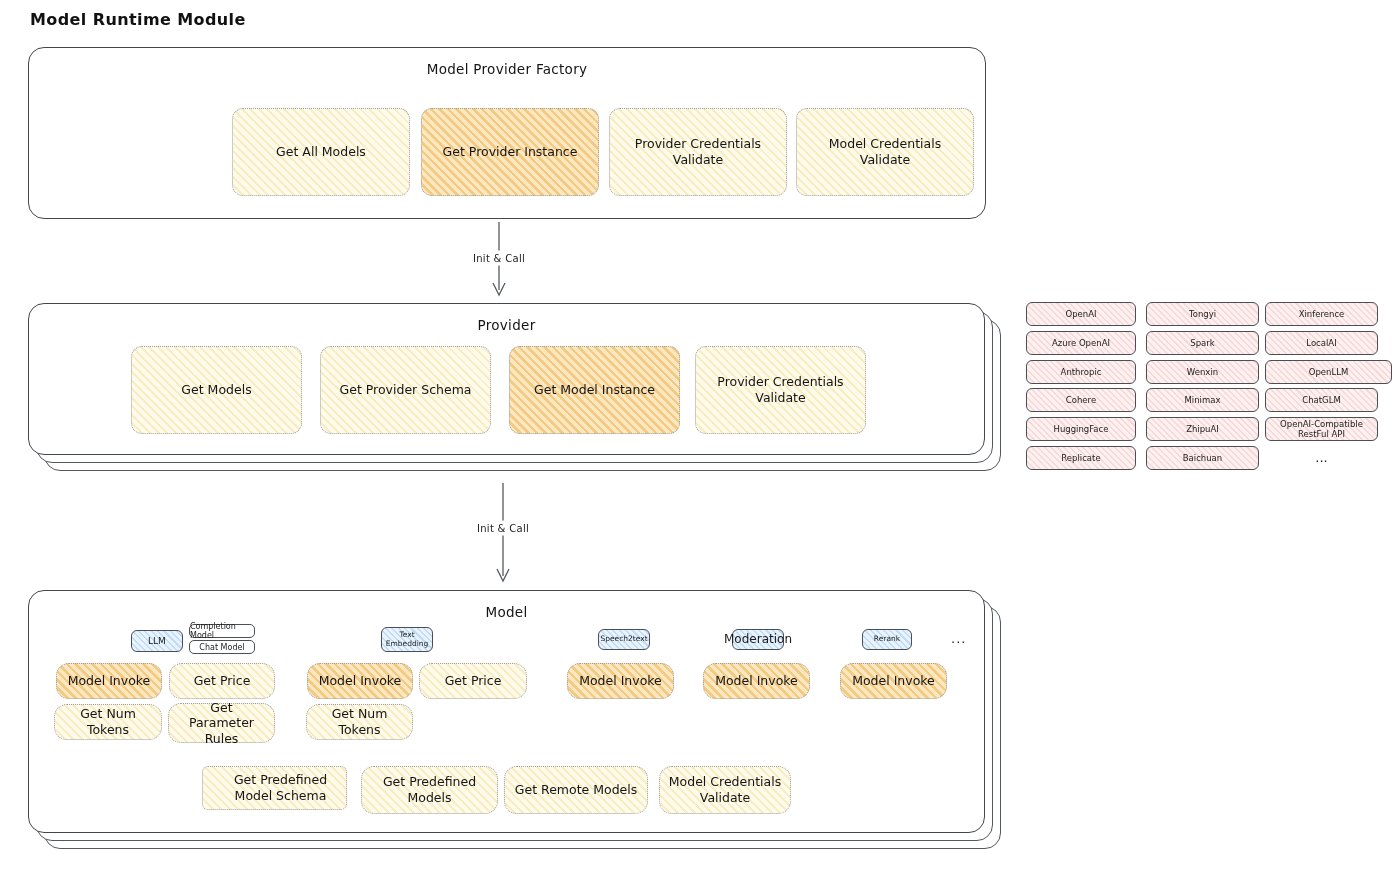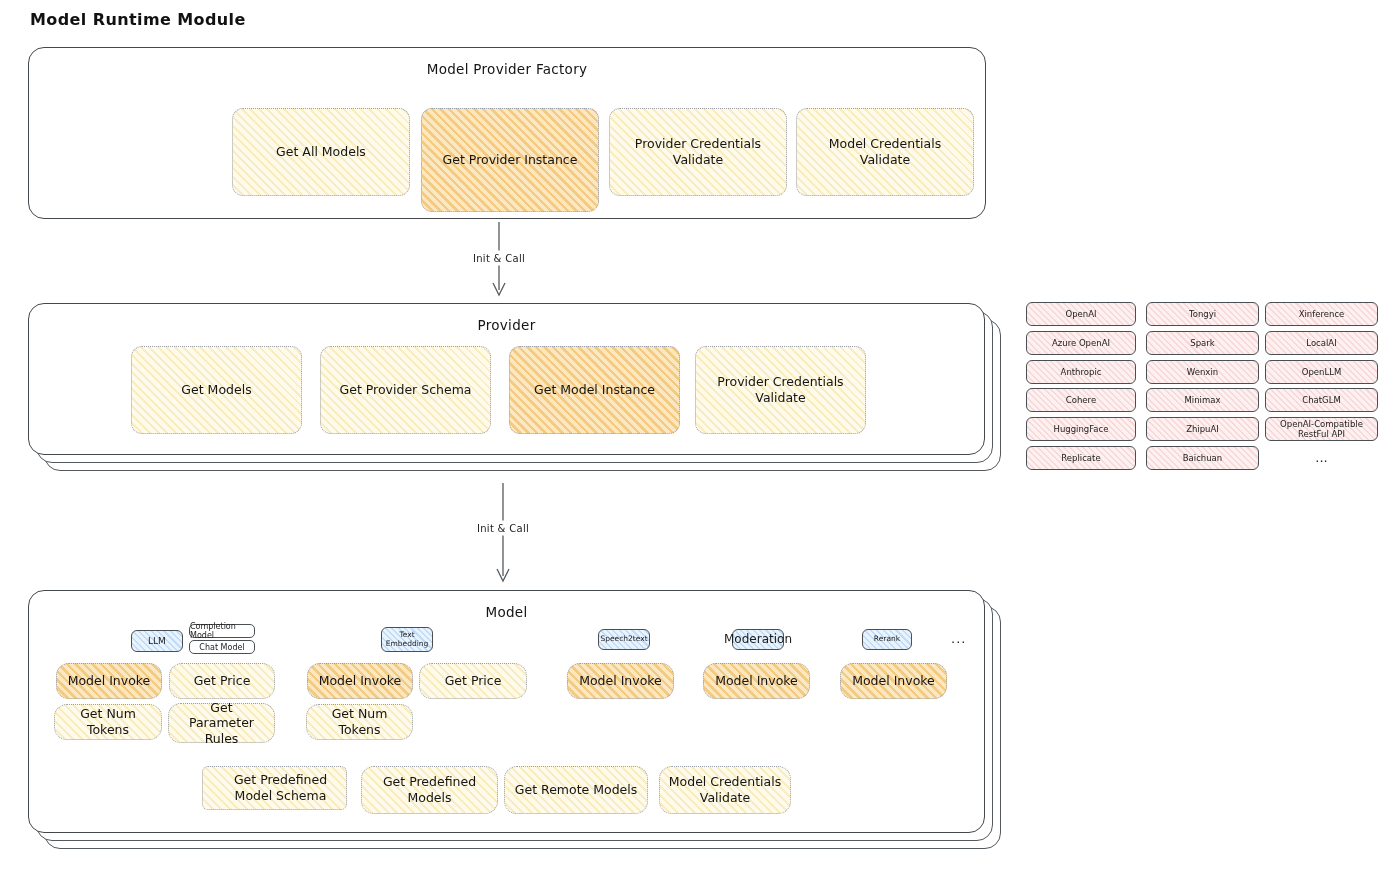--- a/index.html
+++ b/index.html
@@ -103,21 +103,21 @@
   .dots { position:absolute; font-size:13px; color:#222; letter-spacing:1px; }
 </style>
 </head>
 <body>
 
 <div class="page-title">Model Runtime Module</div>
 
 <div class="frame" style="left:28px; top:47px; width:958px; height:172px;">
   <div class="section-title">Model Provider Factory</div>
   <div class="op hatch-yellow" style="left:203px; top:60px; width:178px; height:88px;">Get All Models</div>
-  <div class="op hatch-orange" style="left:392px; top:60px; width:178px; height:104px;">Get Provider Instance</div>
+  <div class="op hatch-orange" style="left:392px; top:60px; width:178px; height:88px;">Get Provider Instance</div>
   <div class="op hatch-yellow" style="left:580px; top:60px; width:178px; height:88px;">Provider Credentials Validate</div>
   <div class="op hatch-yellow" style="left:767px; top:60px; width:178px; height:88px;">Model Credentials Validate</div>
 </div>
 
 <svg class="arrow-svg" style="left:492px; top:222px;" width="14" height="75">
   <line x1="7" y1="0" x2="7" y2="68" stroke="#555a5f" stroke-width="1.3"></line>
   <polyline points="1,61 7,73 13,61" fill="none" stroke="#555a5f" stroke-width="1.3"></polyline>
 </svg>
 <div class="arrow-label" style="left:499px; top:258px;">Init &amp; Call</div>
 
@@ -142,21 +142,21 @@
 
   <div class="pill hatch-pink" style="left:1146px; top:302px; width:113px;">Tongyi</div>
   <div class="pill hatch-pink" style="left:1146px; top:331px; width:113px;">Spark</div>
   <div class="pill hatch-pink" style="left:1146px; top:360px; width:113px;">Wenxin</div>
   <div class="pill hatch-pink" style="left:1146px; top:388px; width:113px;">Minimax</div>
   <div class="pill hatch-pink" style="left:1146px; top:417px; width:113px;">ZhipuAI</div>
   <div class="pill hatch-pink" style="left:1146px; top:446px; width:113px;">Baichuan</div>
 
   <div class="pill hatch-pink" style="left:1265px; top:302px; width:113px;">Xinference</div>
   <div class="pill hatch-pink" style="left:1265px; top:331px; width:113px;">LocalAI</div>
-  <div class="pill hatch-pink" style="left:1265px; top:360px; width:113px;">OpenLLM</div>
+  <div class="pill hatch-pink" style="left:1265px; top:360px; width:127px;">OpenLLM</div>
   <div class="pill hatch-pink" style="left:1265px; top:388px; width:113px;">ChatGLM</div>
   <div class="pill hatch-pink" style="left:1265px; top:417px; width:113px;">OpenAI-Compatible RestFul API</div>
   <div class="ellipsis-cell" style="left:1265px; top:450px; width:113px;">...</div>
 </div>
 
 <svg class="arrow-svg" style="left:496px; top:483px;" width="14" height="100">
   <line x1="7" y1="0" x2="7" y2="93" stroke="#555a5f" stroke-width="1.3"></line>
   <polyline points="1,86 7,98 13,86" fill="none" stroke="#555a5f" stroke-width="1.3"></polyline>
 </svg>
 <div class="arrow-label" style="left:503px; top:528px;">Init &amp; Call</div>

